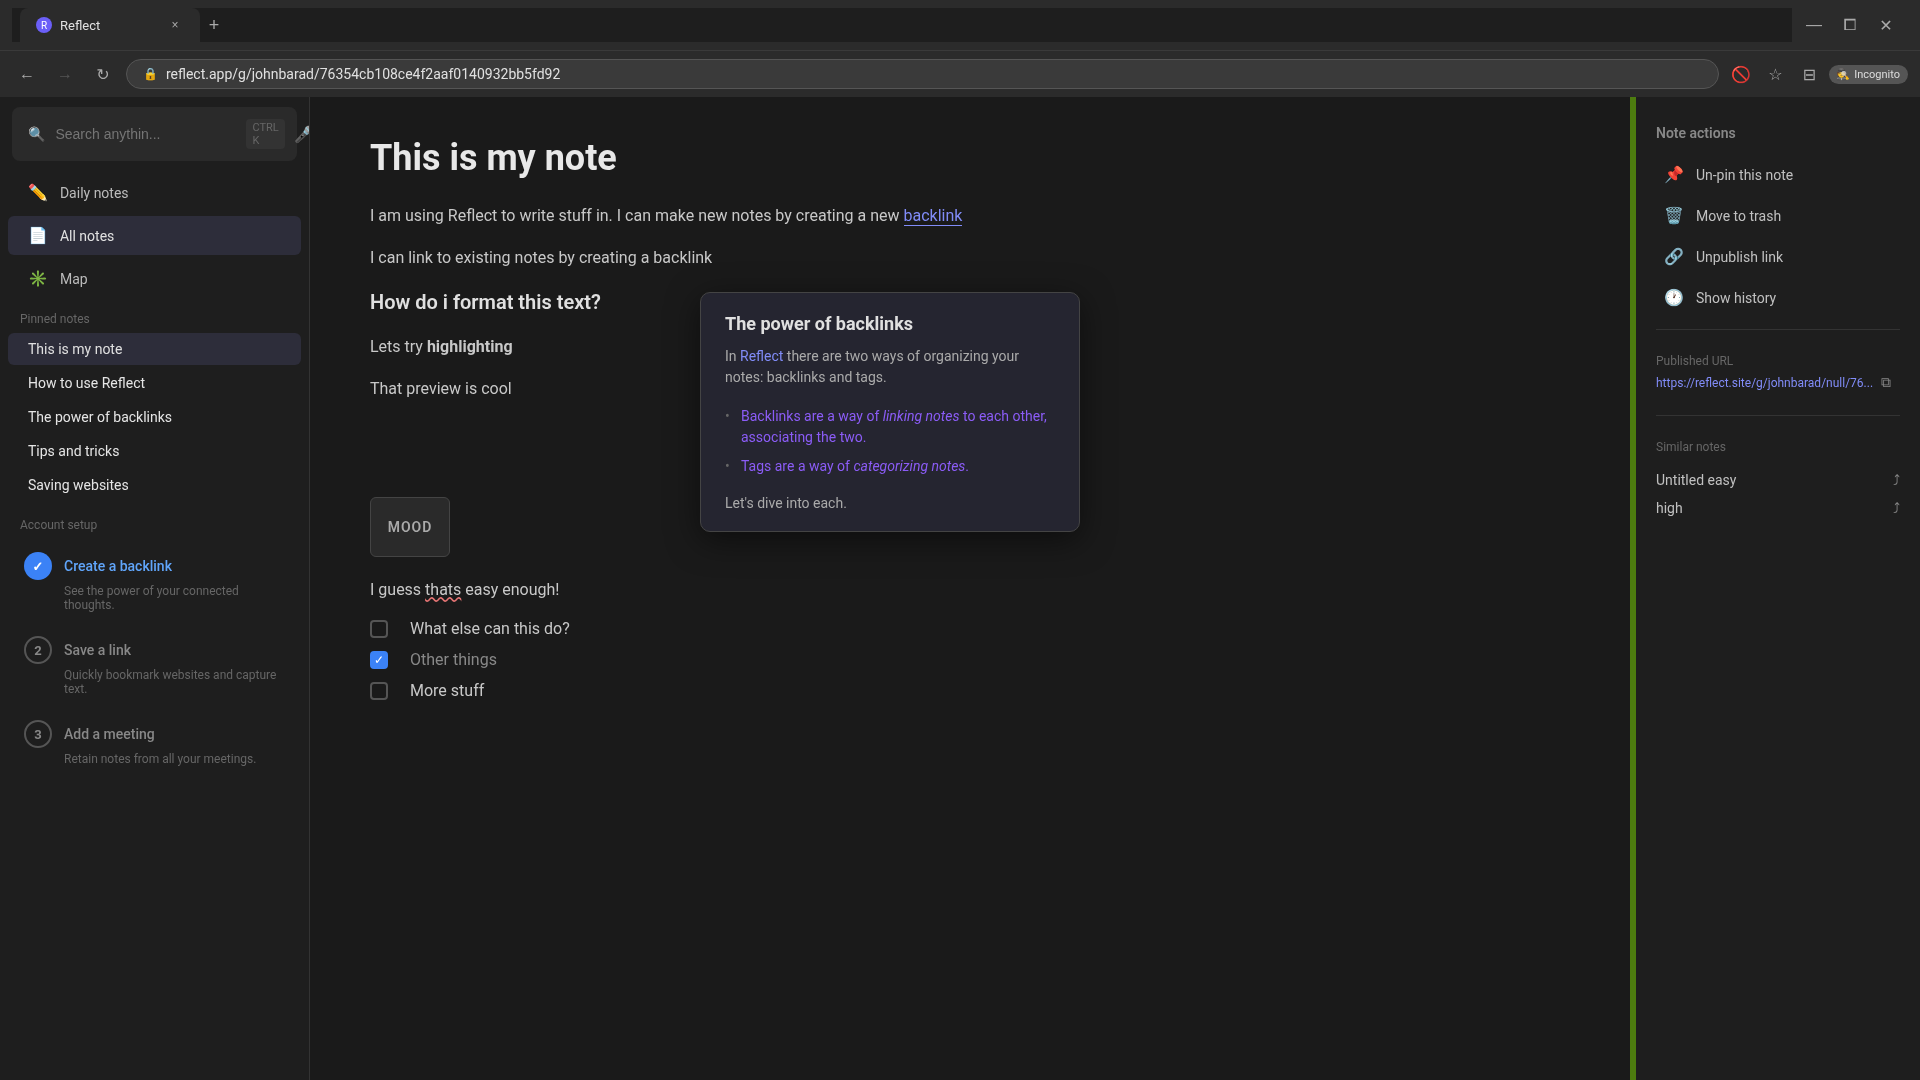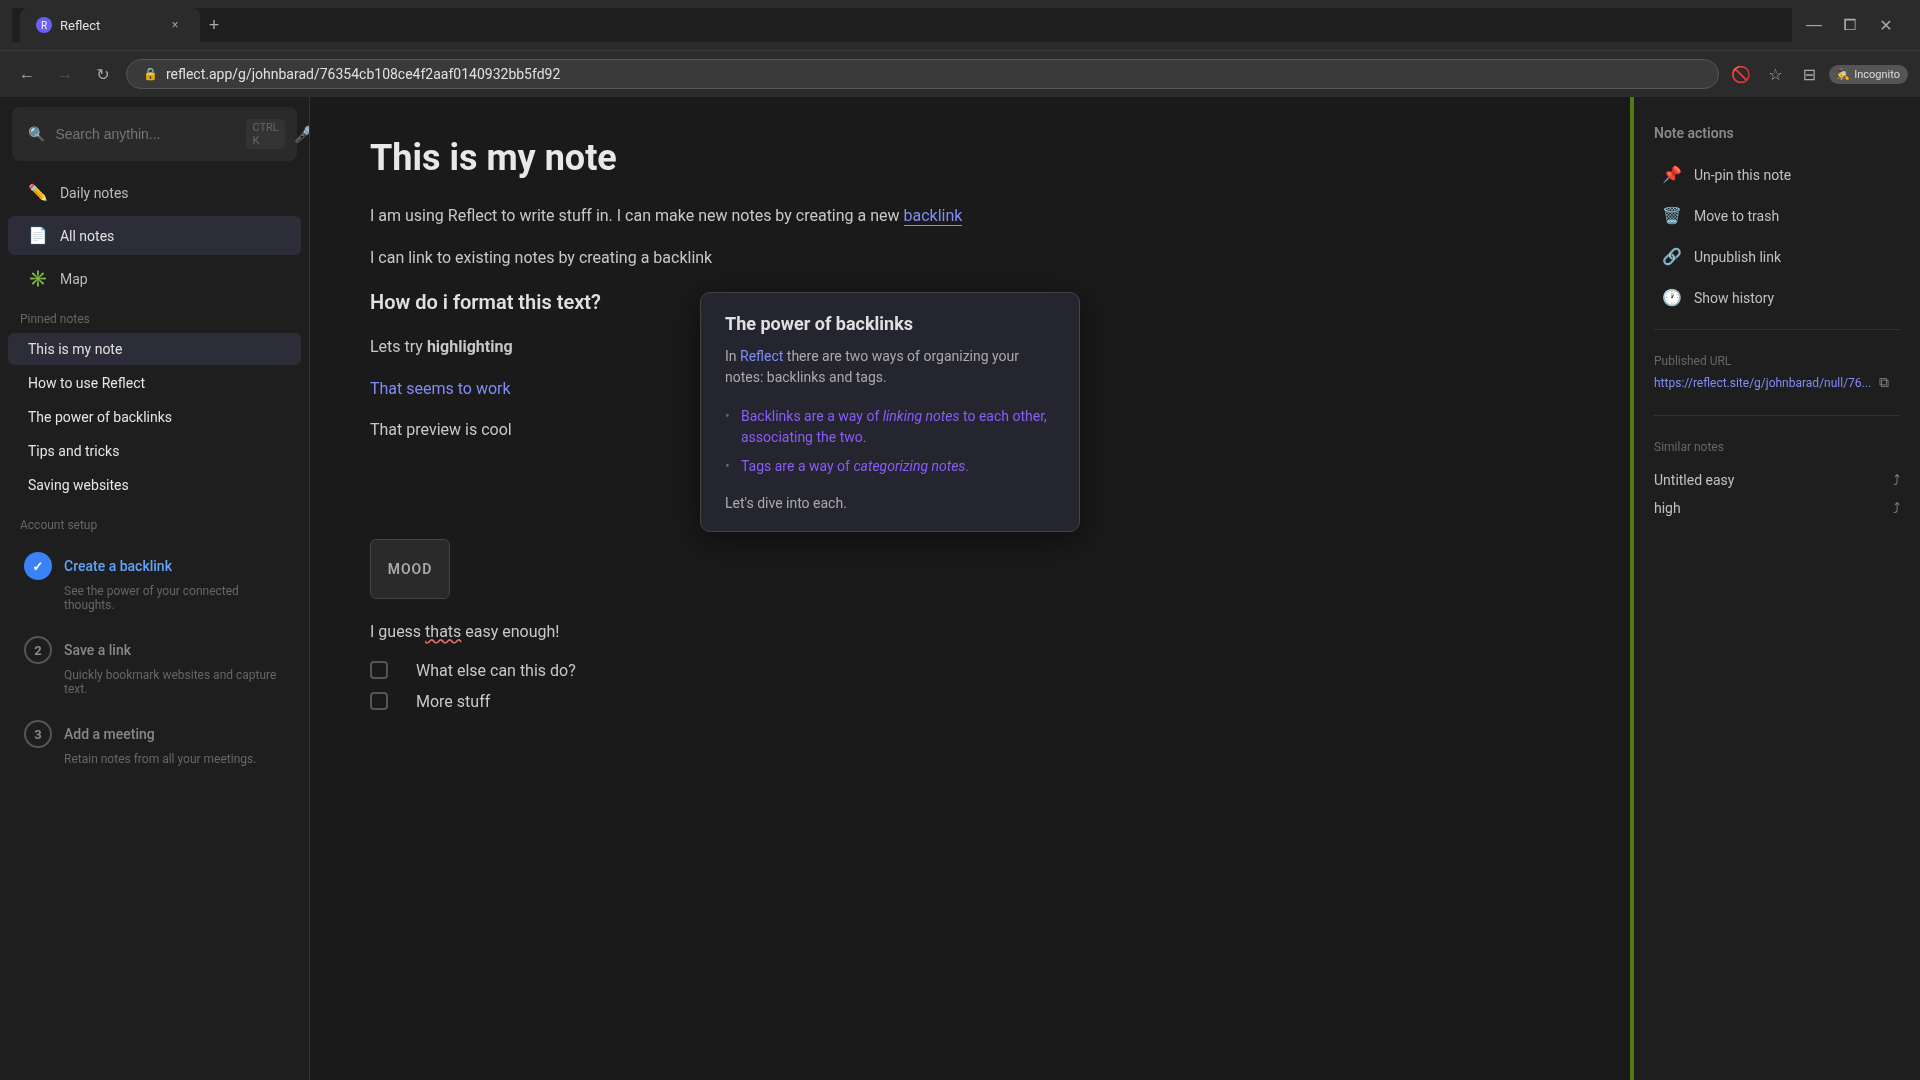--- a/index.html
+++ b/index.html
@@ -357,22 +357,22 @@
       font-weight: 600;
       color: #aaa;
       letter-spacing: 1px;
       margin-bottom: 20px;
       margin-top: 20px;
       width: 80px;
       height: 60px;
     }
     .checkbox-item {
       display: flex;
-      align-items: flex-start;
-      gap: 28px;
+      align-items: flex-end;
+      gap: 22px;
       margin-bottom: 12px;
       font-size: 16px;
       color: #c8c8c8;
     }
     .checkbox {
       width: 18px;
       height: 18px;
       border: 2px solid #555;
       border-radius: 4px;
       display: flex;
@@ -447,21 +447,21 @@
     }
     .popup-footer {
       font-size: 14px;
       color: #aaa;
     }
 
     
     .right-panel {
       width: 290px;
       background: #1e1e1e;
-      border-left: 4px solid #4d7c0f;
+      border-left: 6px solid #4d7c0f;
       flex-shrink: 0;
       padding: 20px 0;
       overflow-y: auto;
     }
     .panel-section-title {
       font-size: 14px;
       font-weight: 600;
       color: #888;
       padding: 8px 20px 12px;
     }
@@ -660,39 +660,40 @@
     </p>
 
     <p class="note-paragraph" style="font-size:20px; font-weight:600; color:#e0e0e0;">
       <span>How do i format this text?</span>
     </p>
 
     <p class="note-paragraph">
       Lets try <strong class="highlight-text">highlighting</strong>
     </p>
 
-    <p class="note-paragraph">
-      <a class="link-text">That seems to work</a>
-    </p>
 
     <p class="note-paragraph">That preview is cool</p>
 
 
     <div style="height: 60px;"></div>
 
     <div class="mood-badge">MOOD</div>
 
     <p class="note-paragraph">
       <span>I guess </span><span style="text-decoration: underline wavy #e57373; text-decoration-skip-ink: none;">thats</span><span> easy enough!</span>
     </p>
 
     
     <div class="checkbox-item">
       <div class="checkbox"></div>
       <span>What else can this do?</span>
+    </div>
+    <div class="checkbox-item">
+      <div class="checkbox checked"></div>
+      <span class="checked-text">Other things</span>
     </div>
     <div class="checkbox-item">
       <div class="checkbox"></div>
       <span>More stuff</span>
     </div>
 
     
     <div class="backlink-popup">
       <div class="popup-title">The power of backlinks</div>
       <p class="popup-intro">

